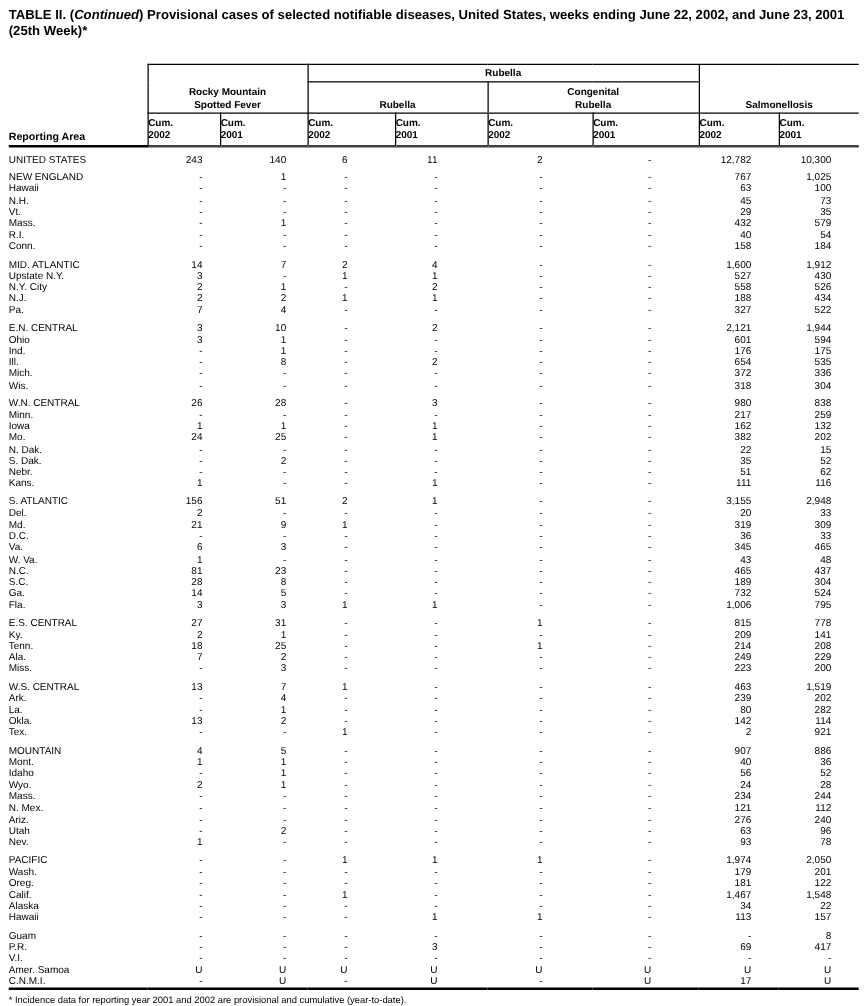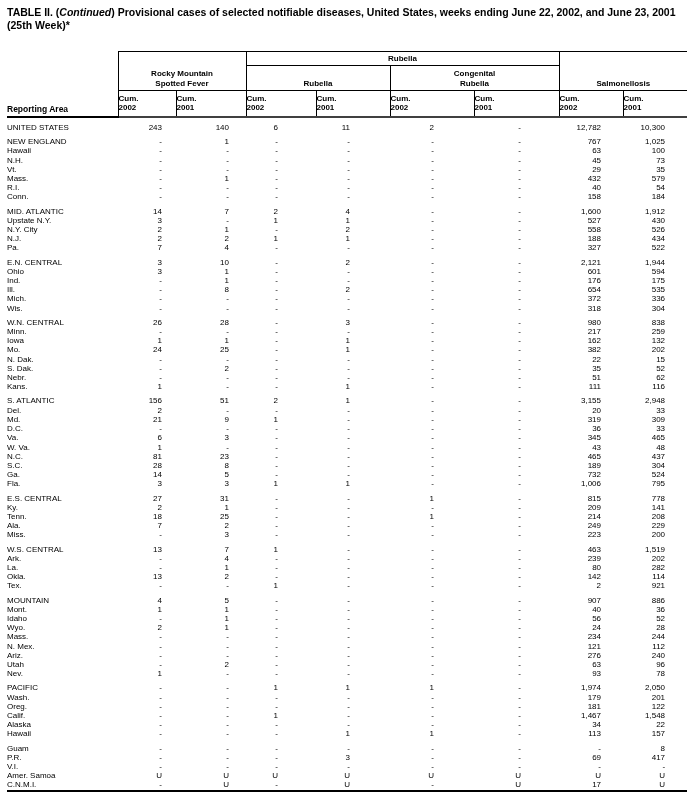--- a/index.html
+++ b/index.html
@@ -835,15 +835,16 @@
           <td class="num c4">U</td>
           <td class="num c5">-</td>
           <td class="num c6">U</td>
           <td class="num c7">17</td>
           <td class="num c8">U</td>
         </tr>
       </tbody>
   </table>
 
   <div class="footnotes">
+    <div>* Incidence data for reporting year 2001 and 2002 are provisional and cumulative (year-to-date).</div>
   </div>
 
 </div>
 
 </body></html>

